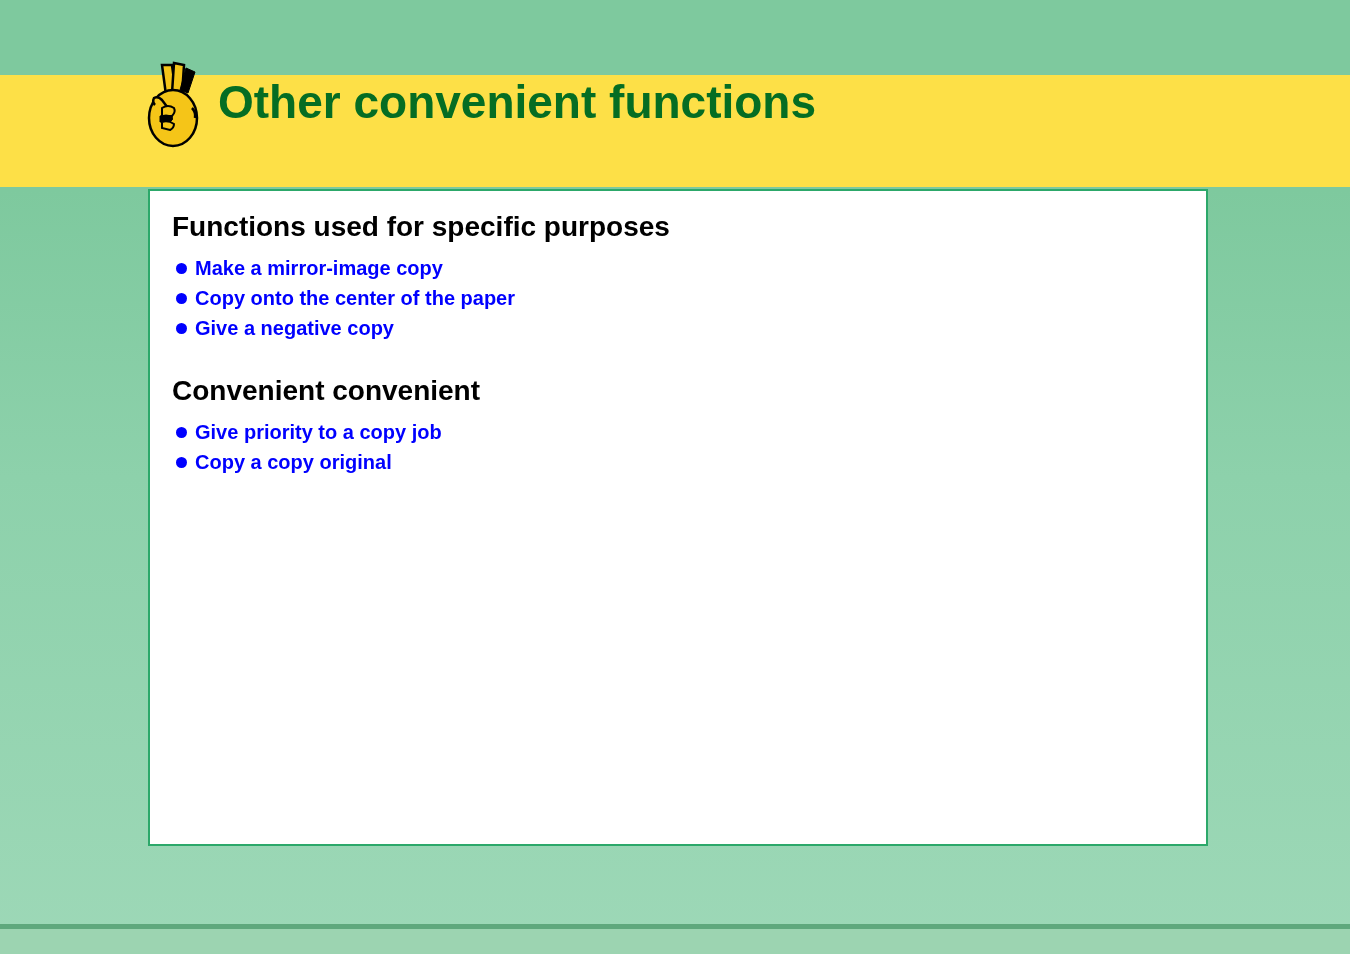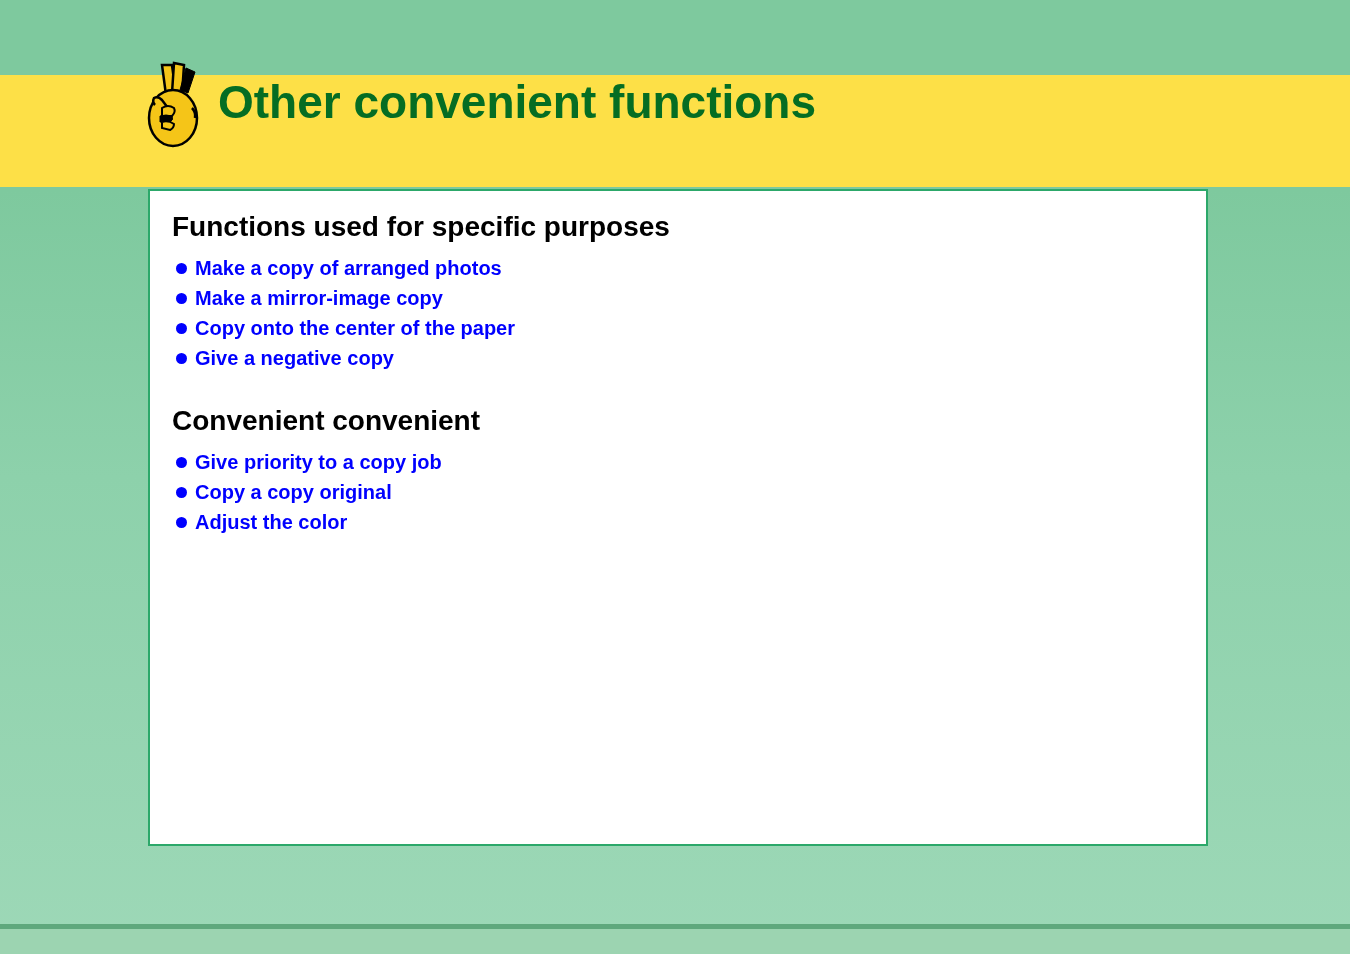--- a/index.html
+++ b/index.html
@@ -123,24 +123,20 @@
     </svg>
   </div>
   <h1 class="page-title">Other convenient functions</h1>
 </div>
 
 <div class="content-box">
   <h2 class="section-heading">Functions used for specific purposes</h2>
   <ul class="link-list">
     <li class="link-item">
       <span class="bullet"></span>
-      <span class="link-text">Make a copy of arranged photos</span>
-    </li>
-    <li class="link-item">
-      <span class="bullet"></span>
       <span class="link-text">Make a mirror-image copy</span>
     </li>
     <li class="link-item">
       <span class="bullet"></span>
       <span class="link-text">Copy onto the center of the paper</span>
     </li>
     <li class="link-item">
       <span class="bullet"></span>
       <span class="link-text">Give a negative copy</span>
     </li>
@@ -149,23 +145,19 @@
   <h2 class="section-heading second">Convenient convenient</h2>
   <ul class="link-list">
     <li class="link-item">
       <span class="bullet"></span>
       <span class="link-text">Give priority to a copy job</span>
     </li>
     <li class="link-item">
       <span class="bullet"></span>
       <span class="link-text">Copy a copy original</span>
     </li>
-    <li class="link-item">
-      <span class="bullet"></span>
-      <span class="link-text">Adjust the color</span>
-    </li>
   </ul>
 </div>
 
 <div class="bottom-bar">
   <div class="bottom-bar-dark"></div>
   <div class="bottom-bar-light"></div>
 </div>
 
 </body></html>

